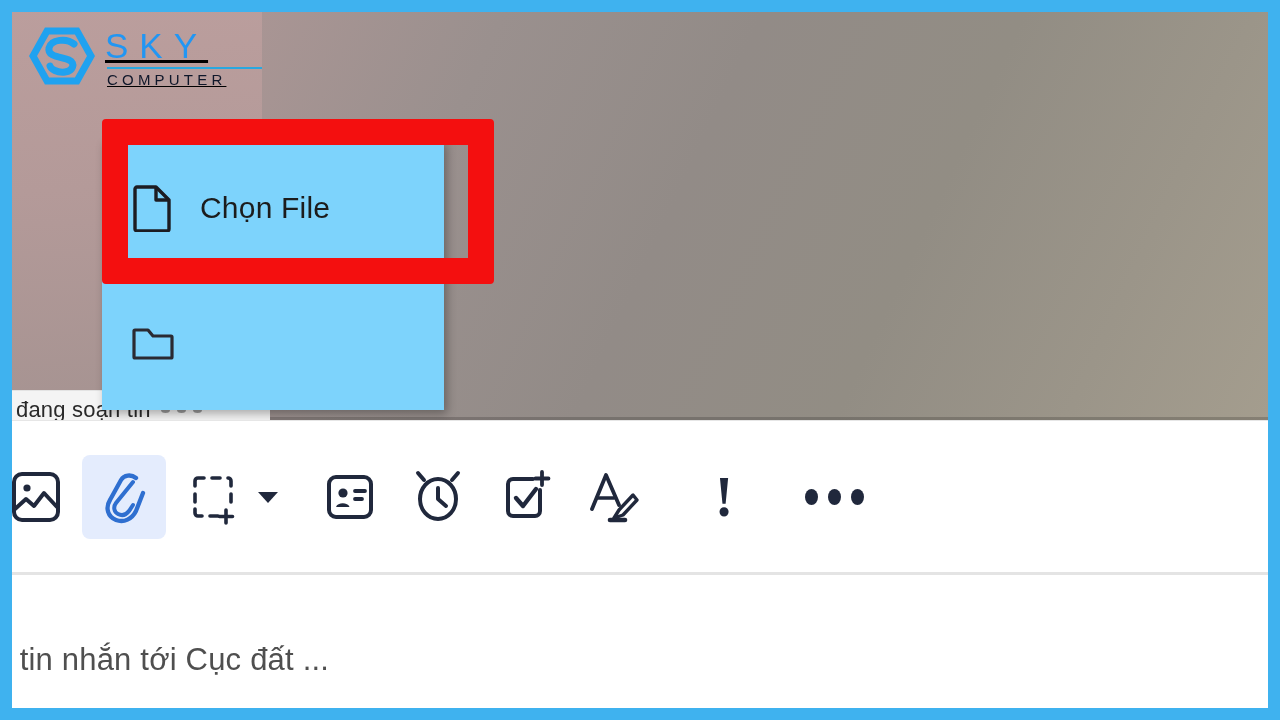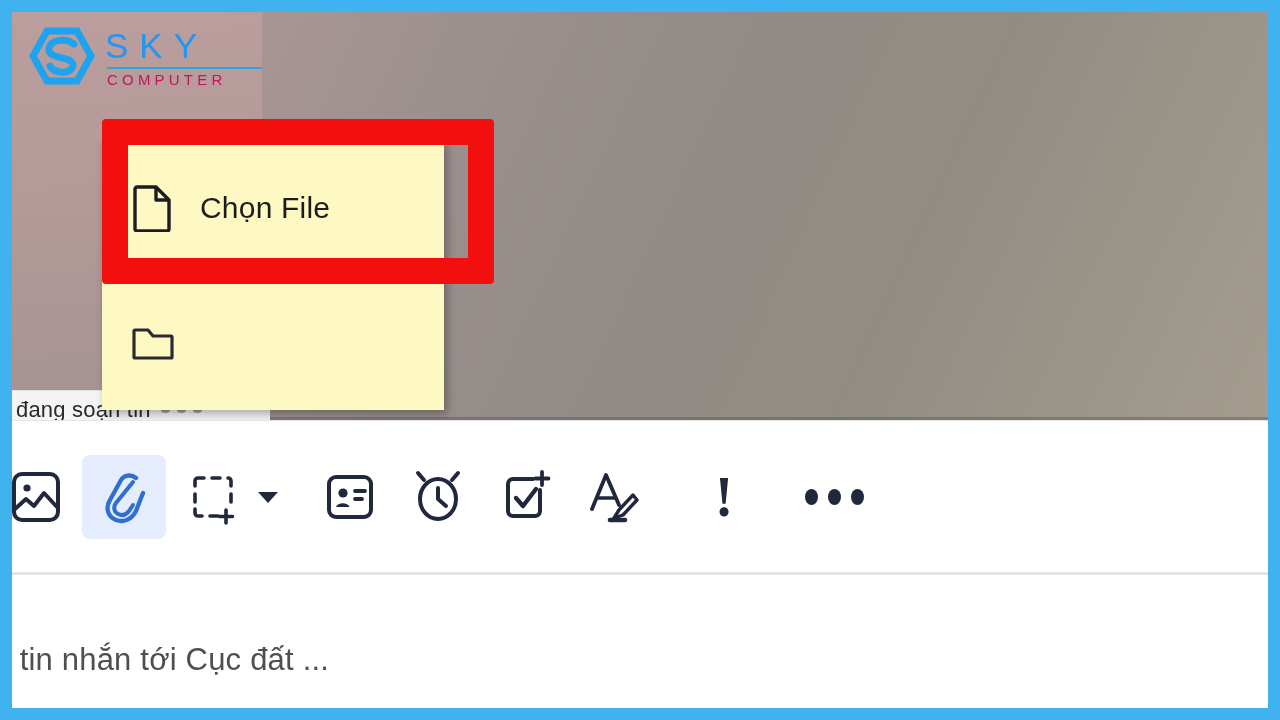--- a/index.html
+++ b/index.html
@@ -61,21 +61,21 @@
   .typing-dots{ display:flex; gap:7px; margin-left:10px; align-items:center; }
   .typing-dots i{
     width:9px; height:6px; border-radius:50%;
     background:#9a9a9a; display:block;
   }
 
   
   .menu-panel{
     position:absolute; left:90px; top:128px;
     width:342px; height:270px;
-    background:#fef9c3;
+    background:#7dd3fc;
     box-shadow:3px 4px 9px rgba(0,0,0,.30);
   }
   .menu-item{
     display:flex; align-items:center;
     height:135px; padding-left:28px;
     cursor:pointer;
   }
   .menu-icon{
     width:46px; height:52px;
     display:flex; align-items:center; justify-content:center;
@@ -94,32 +94,33 @@
     border:26px solid #f40f0f;
     border-radius:4px;
     pointer-events:none;
   }
 
   
   .logo{
     position:absolute; left:17px; top:13px;
     display:flex; align-items:center; gap:10px;
     pointer-events:none;
+    text-decoration:underline;
   }
   .logo-text{ margin-top:2px; }
   .logo-sky{
     font-size:35px; letter-spacing:11px; color:#2196f3;
     font-family:"Liberation Sans", sans-serif; font-weight:400;
     line-height:1;
   }
   .logo-rule{
     height:2px; background:#29a8e0; margin:4px 0 3px 2px; width:155px;
   }
   .logo-computer{
-    font-size:15px; letter-spacing:4.2px; color:#be185d;
+    font-size:15px; letter-spacing:4.2px; color:#0f172a;
     line-height:1; padding-left:2px;
   }
 
   
   .toolbar{
     position:absolute; left:0; top:408px; width:100%; height:152px;
     background:#ffffff;
     border-top:1px solid #e6e6e6;
     display:flex; align-items:center;
   }

